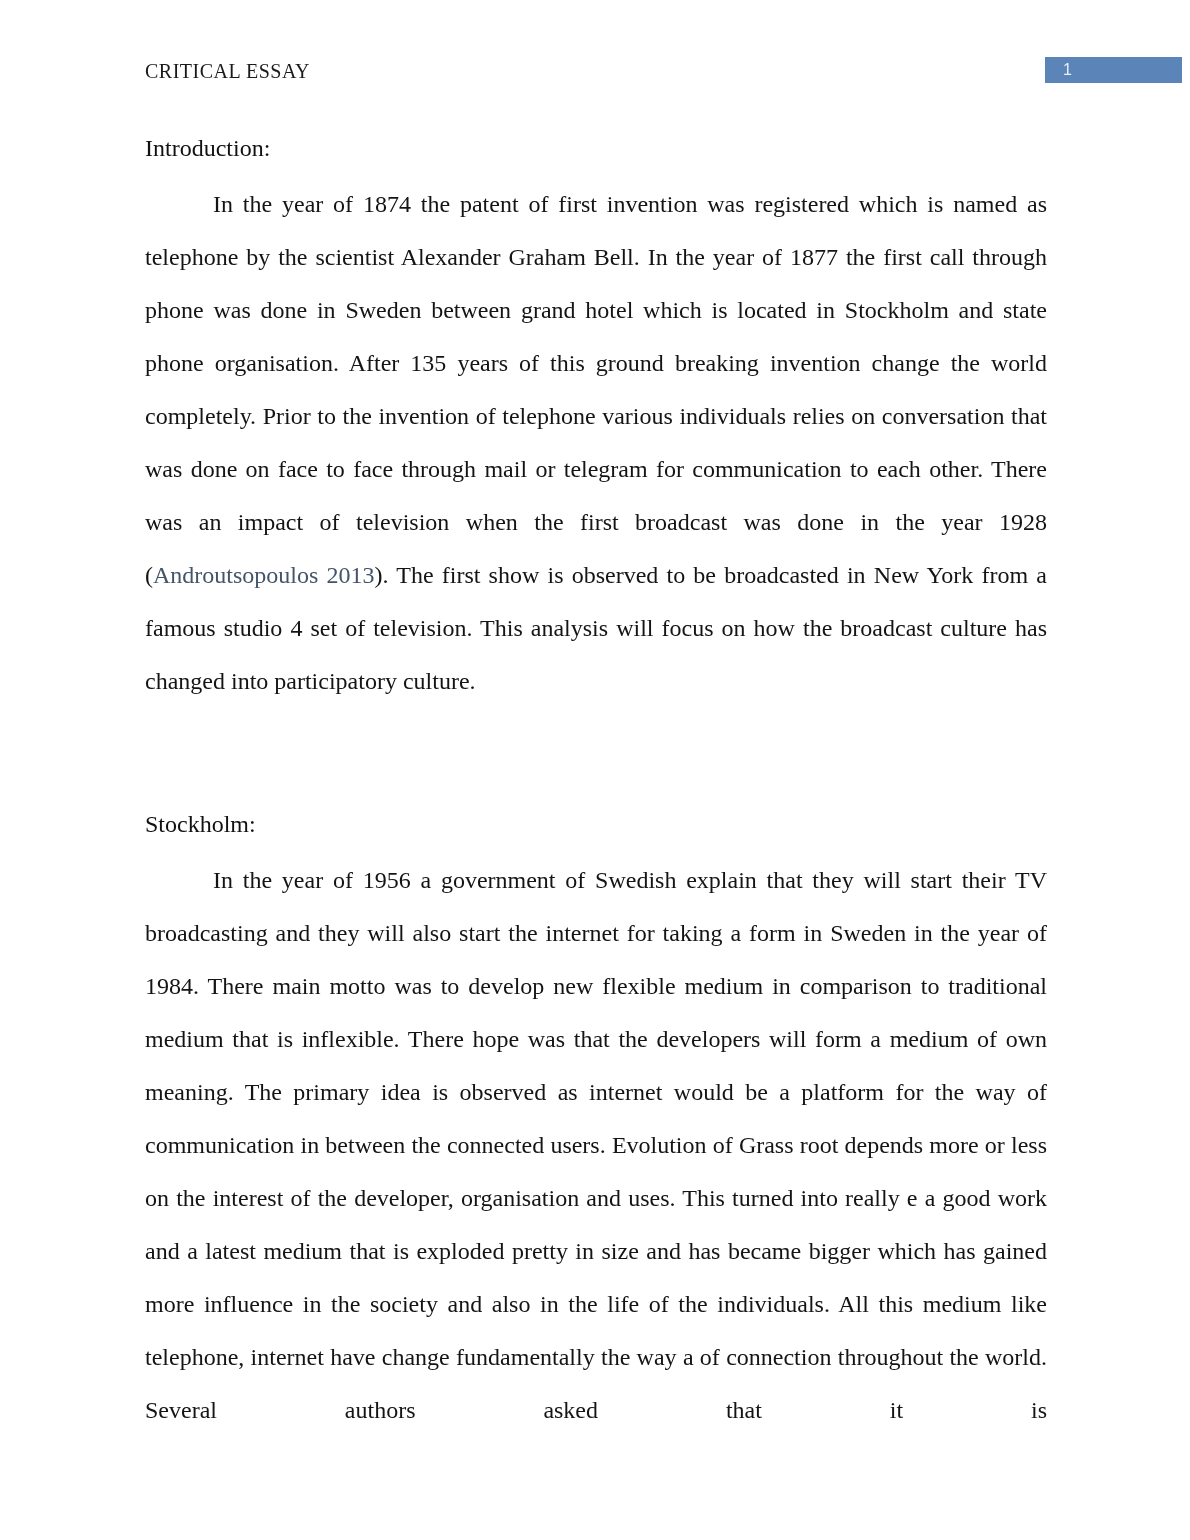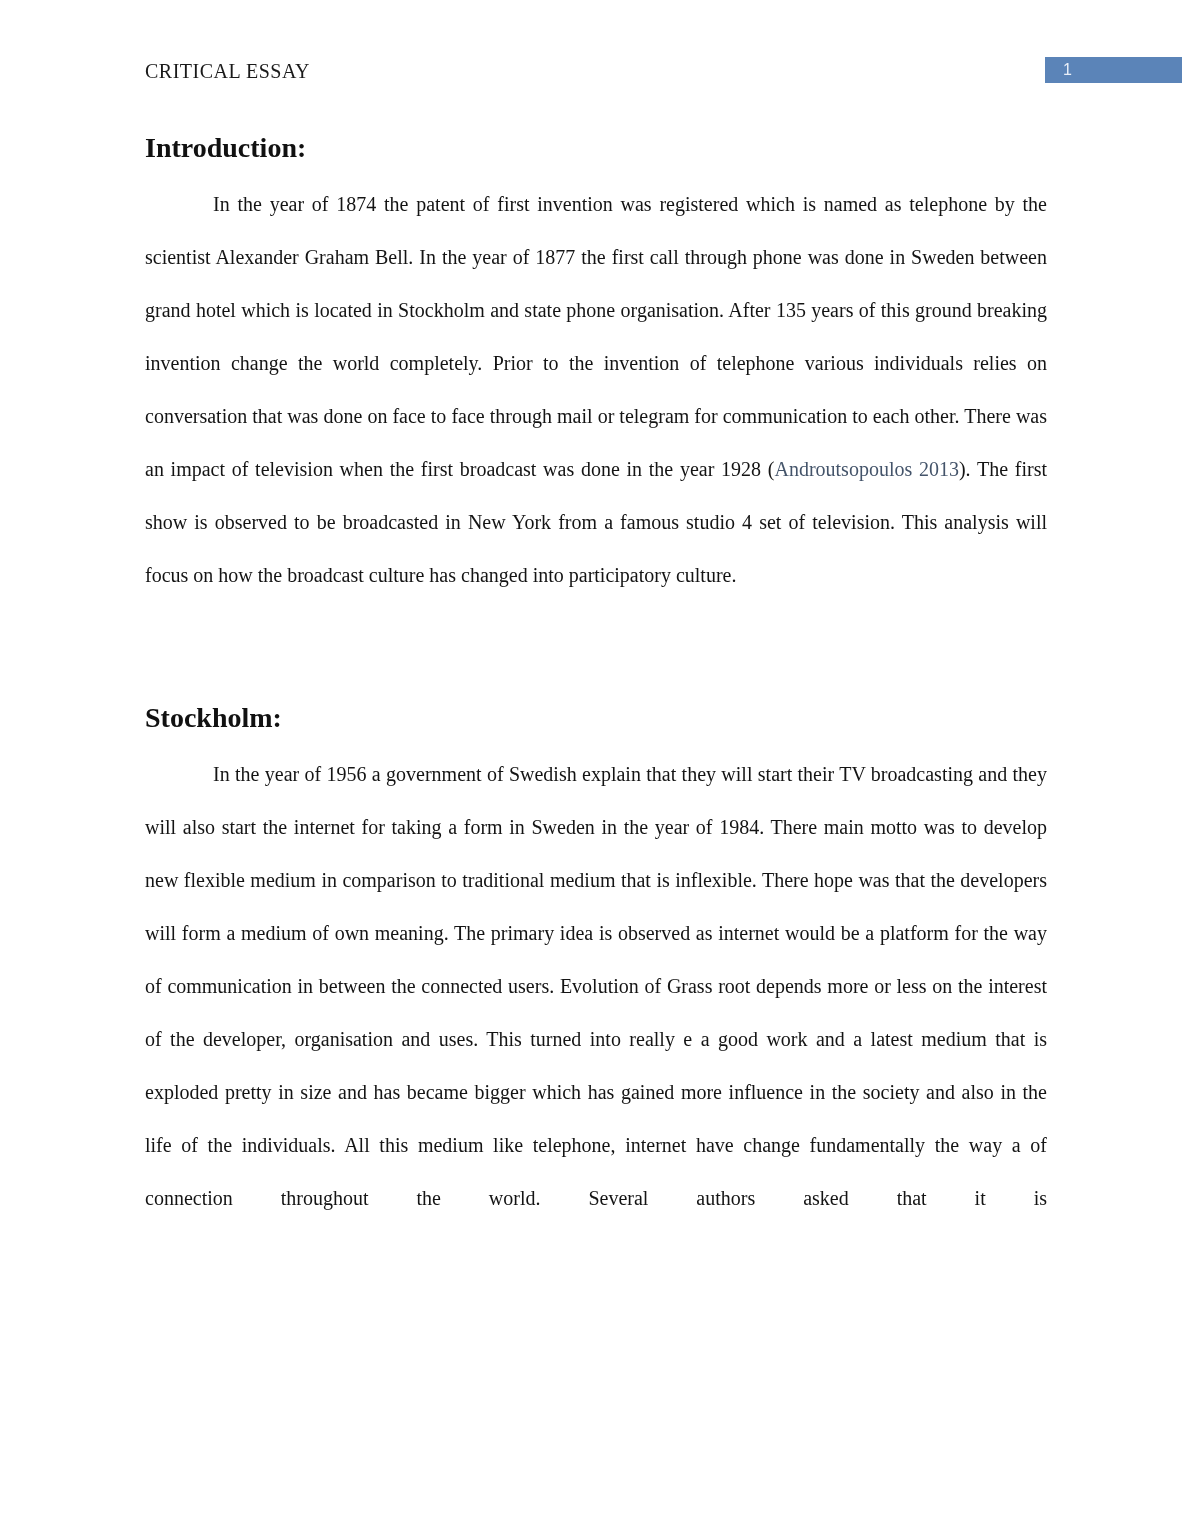--- a/index.html
+++ b/index.html
@@ -36,28 +36,28 @@
     display: flex;
     align-items: center;
   }
   .page-number-box .num {
     color: var(--page-number-fg, #e9eff8);
     font-size: 16px;
     padding-left: 18px;
     font-family: "Liberation Sans", sans-serif;
   }
   h1.section-heading {
-    font-size: 28px;
-    font-weight: bold;
+    font-size: 24px;
+    font-weight: normal;
     color: #111111;
     margin: 48px 0 0 0;
     line-height: 32px;
   }
   p.body-para {
-    font-size: 20px;
+    font-size: 24px;
     line-height: 53px;
     text-align: justify;
     text-indent: 68px;
     margin: 14px 0 0 0;
     color: #141414;
   }
   p.body-para.continues {
     text-align-last: justify;
   }
   .citation {

